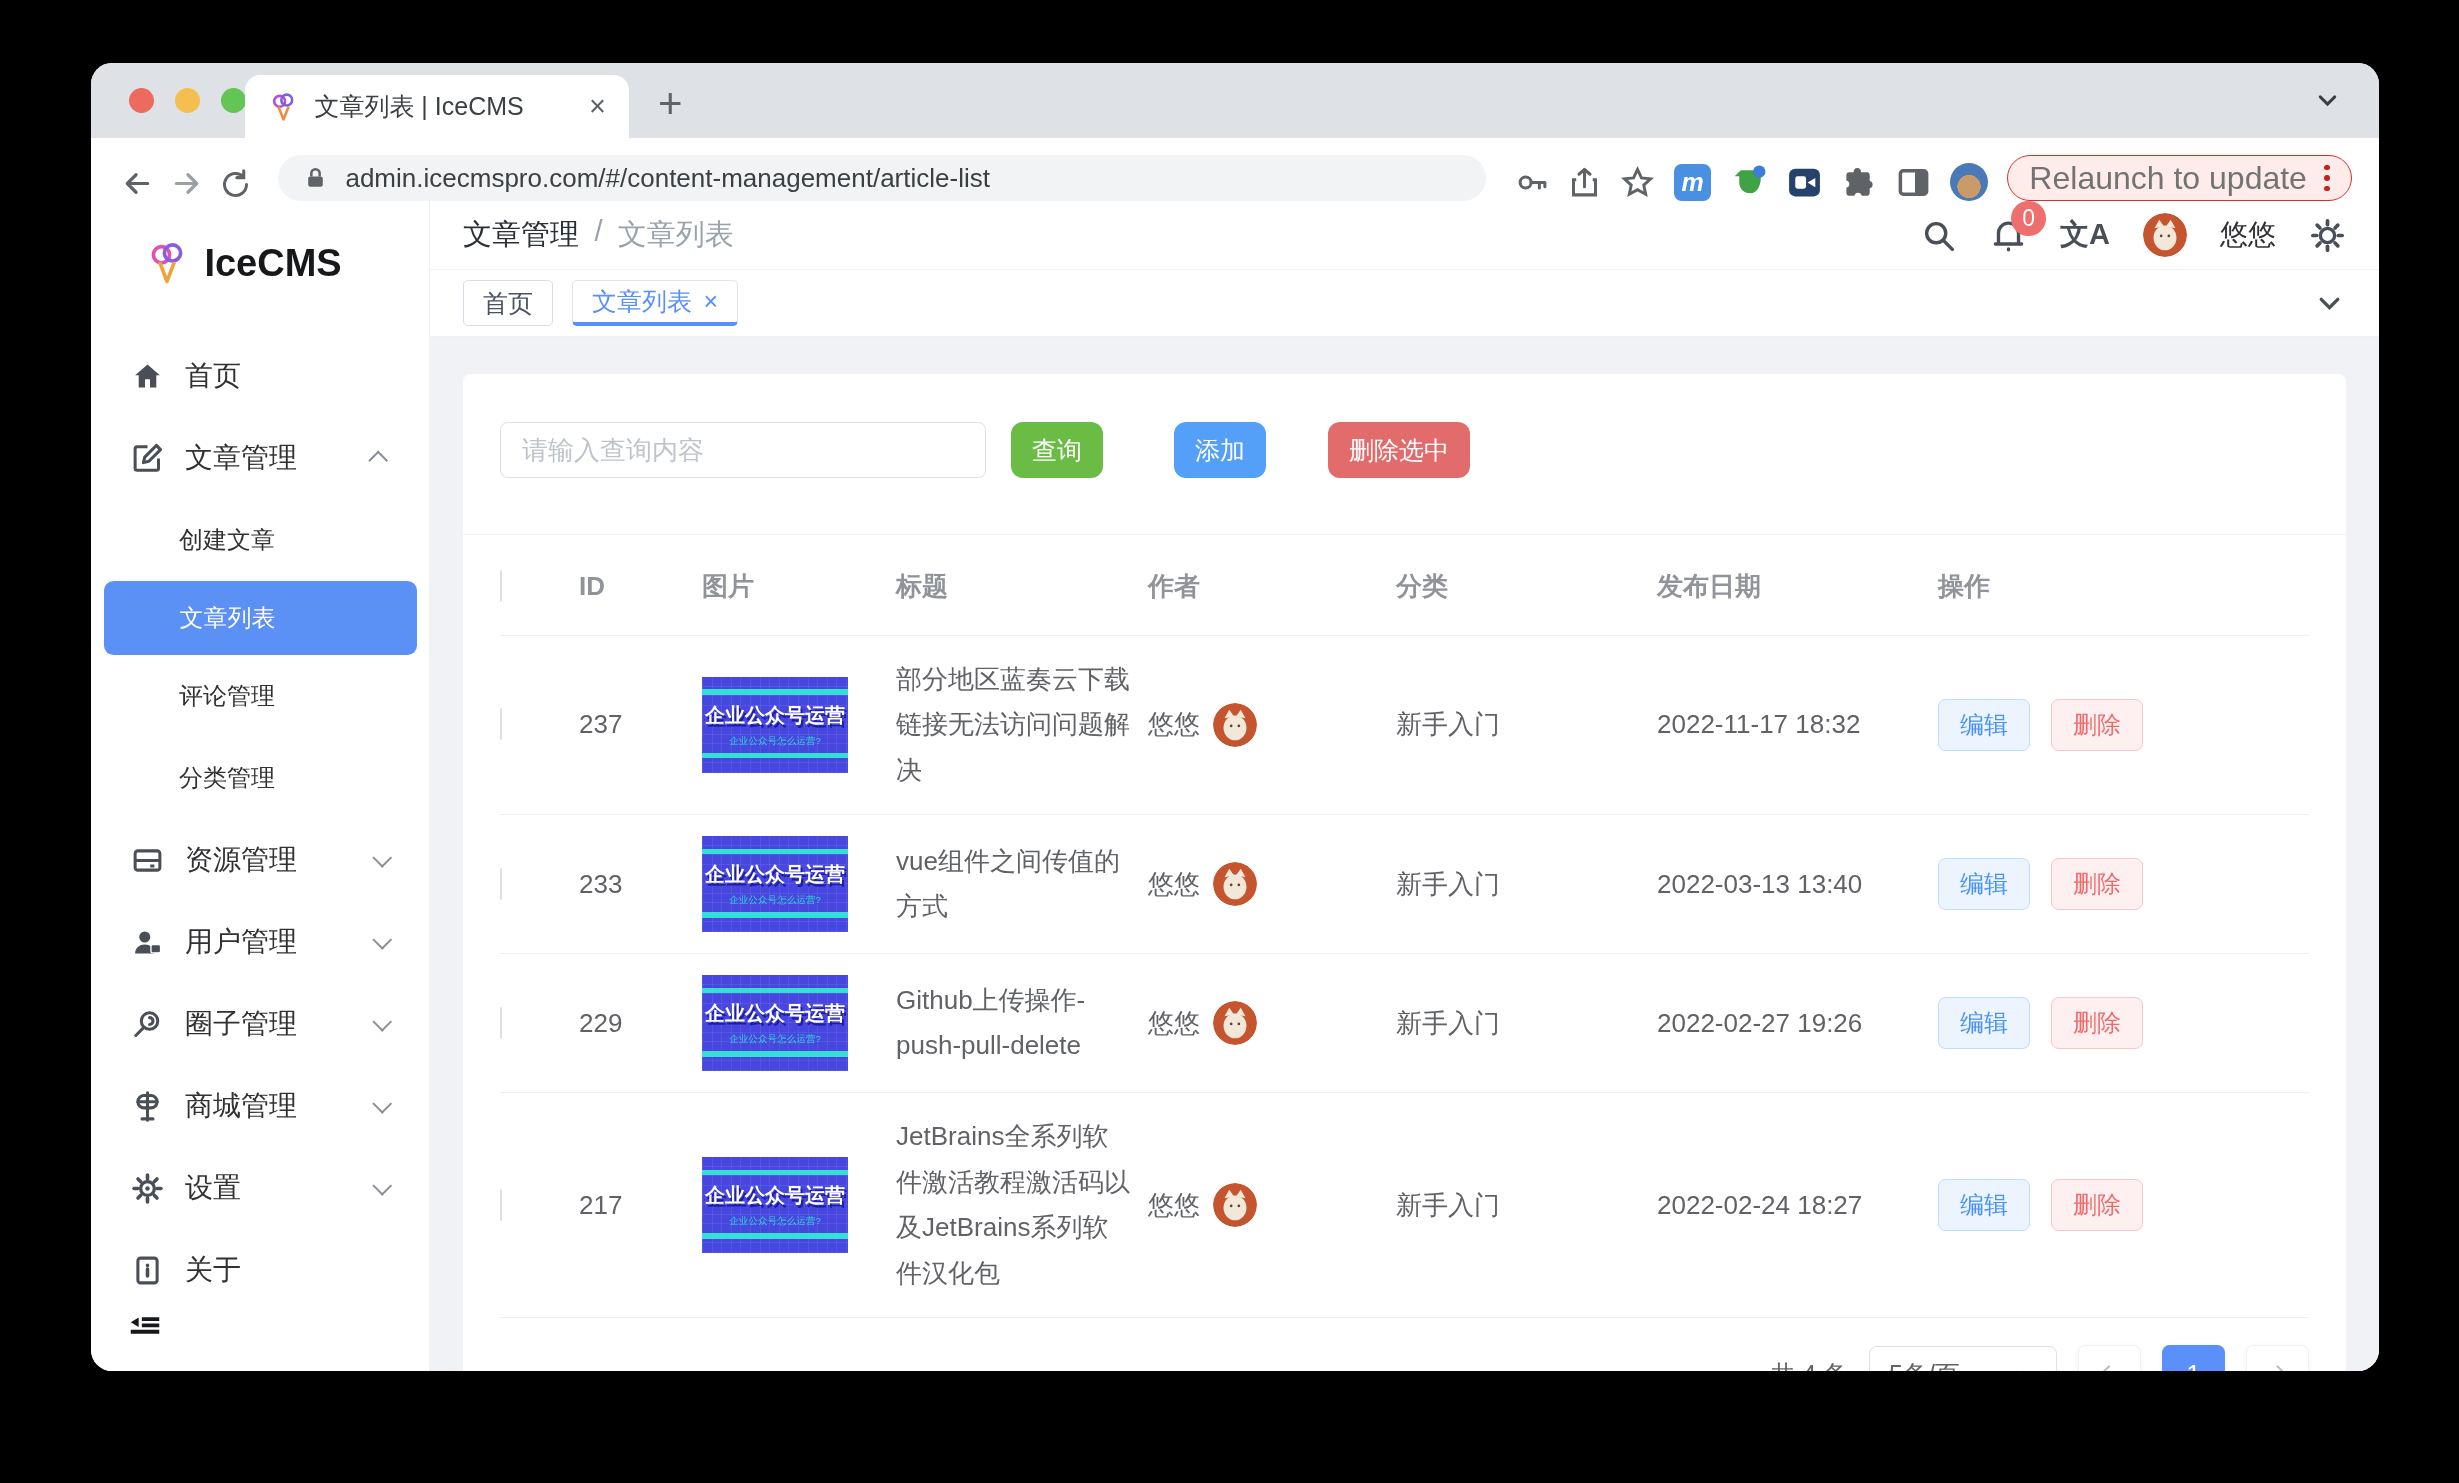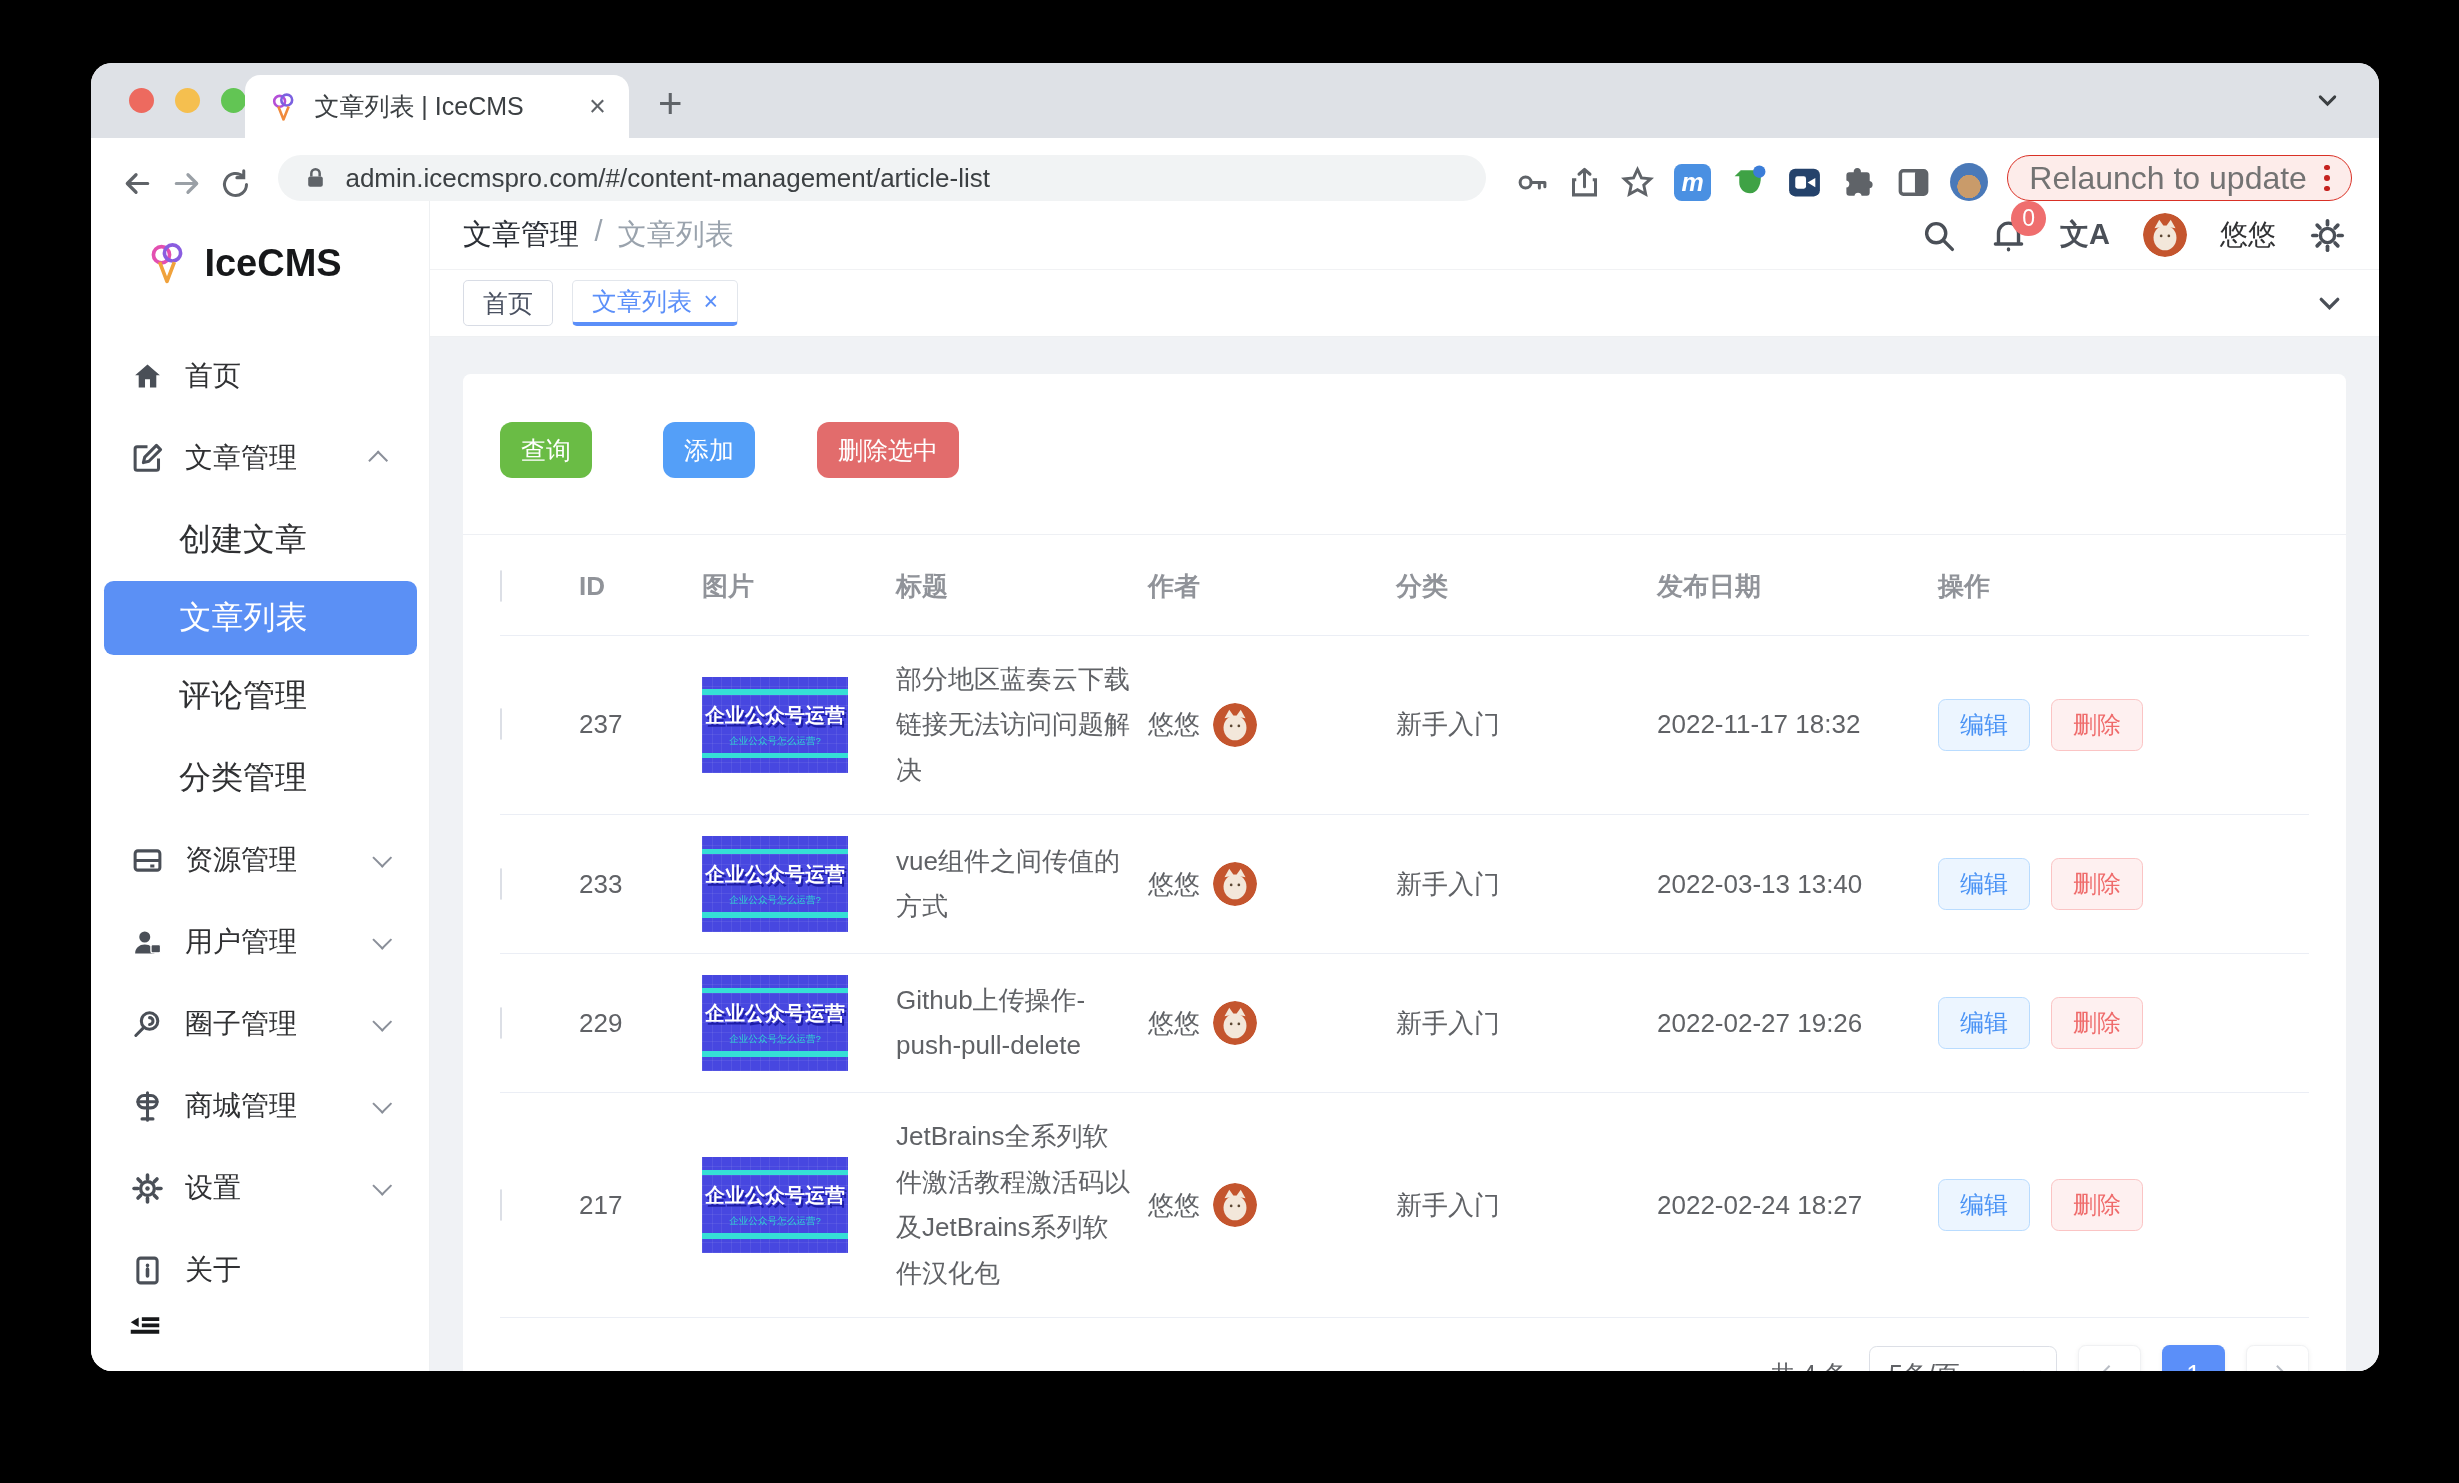--- a/index.html
+++ b/index.html
@@ -36,21 +36,21 @@
 
   
   .app { display:flex; height:1170px; }
   .sidebar { width:339px; background:#fff; border-right:1px solid #eef0f2; position:relative; flex:none; }
   .logo { display:flex; align-items:center; gap:15.4px; padding:40px 0 0 54px; }
   .logo-text { font-size:38px; font-weight:bold; color:#17181a; }
   .menu { margin-top:50px; }
   .mi { height:82px; display:flex; align-items:center; padding-left:40px; gap:21px; position:relative;
         font-size:28px; color:#303133; cursor:pointer; }
   .mi .chev { position:absolute; right:42px; }
-  .sub { height:82px; display:flex; align-items:center; padding-left:88px; font-size:32px; color:#303133; }
+  .sub { height:82px; display:flex; align-items:center; padding-left:88px; font-size:24px; color:#303133; }
   .sub.active { background:#5b90f5; color:#fff; border-radius:9.6px; margin:0 12.5px; padding-left:76px; height:74px; }
   .chev { width:14.4px; height:14.4px; border-right:2.9px solid #8a8f99; border-bottom:2.9px solid #8a8f99; }
   .chev.down { transform:rotate(45deg) translateY(-2.9px); }
   .chev.up { transform:rotate(-135deg) translateY(-2.9px); }
   .collapse-btn { position:absolute; left:35px; bottom:25px; }
 
   .main { flex:1; display:flex; flex-direction:column; min-width:0; }
   .appbar { height:69px; background:#fff; border-bottom:1px solid #f1f2f4; display:flex; align-items:center; padding:0 33px; }
   .crumb { display:flex; gap:15.4px; font-size:29px; }
   .crumb .a { color:#2b2f36; } .crumb .sep { color:#9aa3ad; } .crumb .b { color:#9aa3ad; }
@@ -432,20 +432,21 @@
           <svg width="33" height="33" viewBox="0 0 24 24">
               <path d="M6 9l6 6 6-6" fill="none" stroke="#4a4f57" stroke-width="2.4" stroke-linecap="round"></path>
             </svg>
         </span>
       </div>
 
       <div class="content">
         <div class="card">
 
           <div class="search-row">
+            <input class="search-input" placeholder="请输入查询内容" style="">
             <button class="btn btn-query">查询</button>
             <button class="btn btn-add">添加</button>
             <button class="btn btn-delsel">删除选中</button>
           </div>
           <div class="card-divider"></div>
 
           <div class="table">
             <div class="trow thead">
               <span class="cell c-check"><span class="checkbox"></span></span>
               <span class="cell c-id">ID</span>

